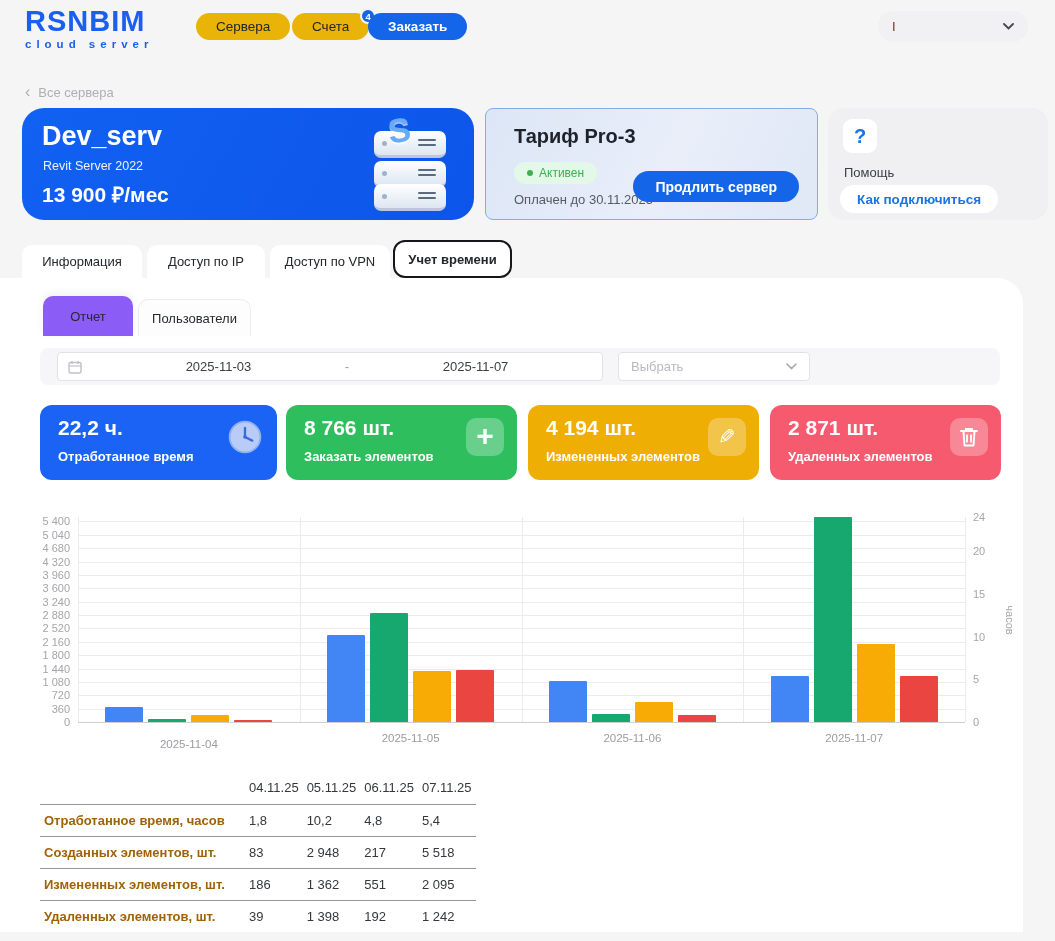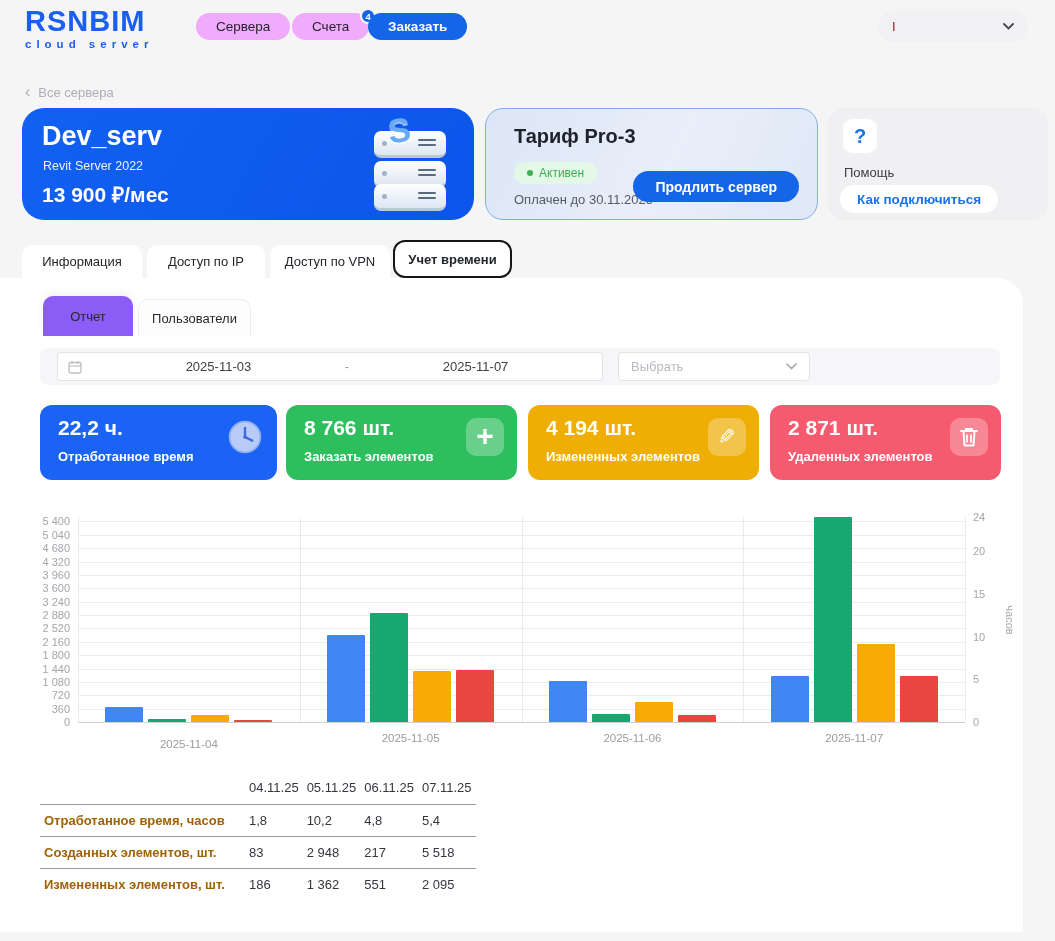--- a/index.html
+++ b/index.html
@@ -5,21 +5,21 @@
   * { margin:0; padding:0; box-sizing:border-box; }
   html,body { width:1055px; height:941px; }
   body { font-family:"Liberation Sans", sans-serif; background:#f5f5f6; position:relative; overflow:hidden; }
   .abs { position:absolute; }
 
   
   .logo { left:25px; top:7px; color:#1b5ff0; cursor:default; }
   .logo-title { font-size:29px; font-weight:800; letter-spacing:1px; line-height:1; }
   .logo-sub { font-size:11.5px; letter-spacing:5px; font-weight:600; margin-top:2px; }
   .pill { border-radius:999px; display:flex; align-items:center; justify-content:center;
-          font-size:13.5px; color:#22252a; background:#f0abfc; height:27px; padding:0 20px; }
+          font-size:13.5px; color:#22252a; background:#eab308; height:27px; padding:0 20px; }
   .pill.blue { background:#1465e8; color:#fff; font-weight:600; }
   .nav-servers { left:196px; top:13px; }
   .nav-bills { left:292px; top:13px; }
   .badge { position:absolute; top:-5px; right:-7px; width:16px; height:16px; border-radius:50%;
            background:#1465e8; color:#fff; font-size:9.5px; font-weight:700;
            display:flex; align-items:center; justify-content:center; border:2px solid #f5f5f6; }
   .nav-order { left:368px; top:13px; }
   .account { left:878px; top:11px; width:150px; height:31px; background:#f1f1f3; border-radius:999px;
              display:flex; align-items:center; padding:0 14px; }
   .account-val { color:#8b1f1f; font-size:13px; flex:1; }
@@ -35,21 +35,21 @@
   .server-sub { position:absolute; left:21px; top:51px; font-size:12.5px; color:rgba(255,255,255,.92); }
   .server-price { position:absolute; left:20px; top:72px; font-size:21px; font-weight:800; }
   .srv-icon { position:absolute; right:18px; top:9px; width:92px; height:94px; }
   .srv-layer { position:absolute; left:10px; width:72px; height:27px; border-radius:7px;
                background:linear-gradient(#ffffff,#dde6f2); border-bottom:3px solid #b9c8dd; }
   .srv-layer .dash { position:absolute; right:10px; top:8px; width:18px; height:2px; background:#5a6b80; box-shadow:0 5px 0 #5a6b80; border-radius:2px; }
   .srv-layer .led { position:absolute; left:8px; top:10px; width:5px; height:5px; border-radius:50%; background:#9fb2c8; }
   .srv-s { position:absolute; left:24px; top:-6px; font-size:34px; font-weight:800; color:#6aaaf5;
            text-shadow:0 2px 0 rgba(255,255,255,.6); transform:rotate(-8deg); }
 
-  .tariff-card { left:485px; top:108px; width:333px; height:112px; border-radius:18px;
+  .tariff-card { left:485px; top:108px; width:333px; height:112px; border-radius:8px;
                  background:linear-gradient(115deg,#dce6f6,#e9eef9 55%,#dfe8f6); border:1.5px solid #84abee; }
   .tariff-title { position:absolute; left:28px; top:16px; font-size:20px; font-weight:800; color:#1e222a; }
   .status-badge { position:absolute; left:28px; top:53px; background:#e4f8e7; border-radius:999px;
                   padding:4px 13px; font-size:12px; color:#3fae53; display:flex; align-items:center; gap:6px; }
   .status-dot { width:6px; height:6px; border-radius:50%; background:#3fae53; }
   .tariff-paid { position:absolute; left:28px; top:83px; font-size:13px; color:#565b63; }
   .extend-btn { position:absolute; right:18px; top:62px; height:31px; background:#1465e8; color:#fff;
                 border:none; border-radius:999px; font-size:14px; font-weight:700; padding:0 22px;
                 font-family:inherit; }
 
@@ -278,20 +278,27 @@
           <td class="val">2 948</td>
           <td class="val">217</td>
           <td class="val">5 518</td>
         </tr>
         <tr>
           <td class="rowlabel">Измененных элементов, шт.</td>
           <td class="val">186</td>
           <td class="val">1 362</td>
           <td class="val">551</td>
           <td class="val">2 095</td>
+        </tr>
+        <tr>
+          <td class="rowlabel">Удаленных элементов, шт.</td>
+          <td class="val">39</td>
+          <td class="val">1 398</td>
+          <td class="val">192</td>
+          <td class="val">1 242</td>
         </tr>
       </tbody>
   </table>
 </div>
 
 <div class="abs chart" id="chart">
     <div class="gridline-h base" style="left: 78px; width: 887px; top: 219px;"></div>
     <div class="ytick" style="left: 4px; top: 213px;">0</div>
     <div class="gridline-h" style="left: 78px; width: 887px; top: 205.63px;"></div>
     <div class="ytick" style="left: 4px; top: 199.63px;">360</div>

